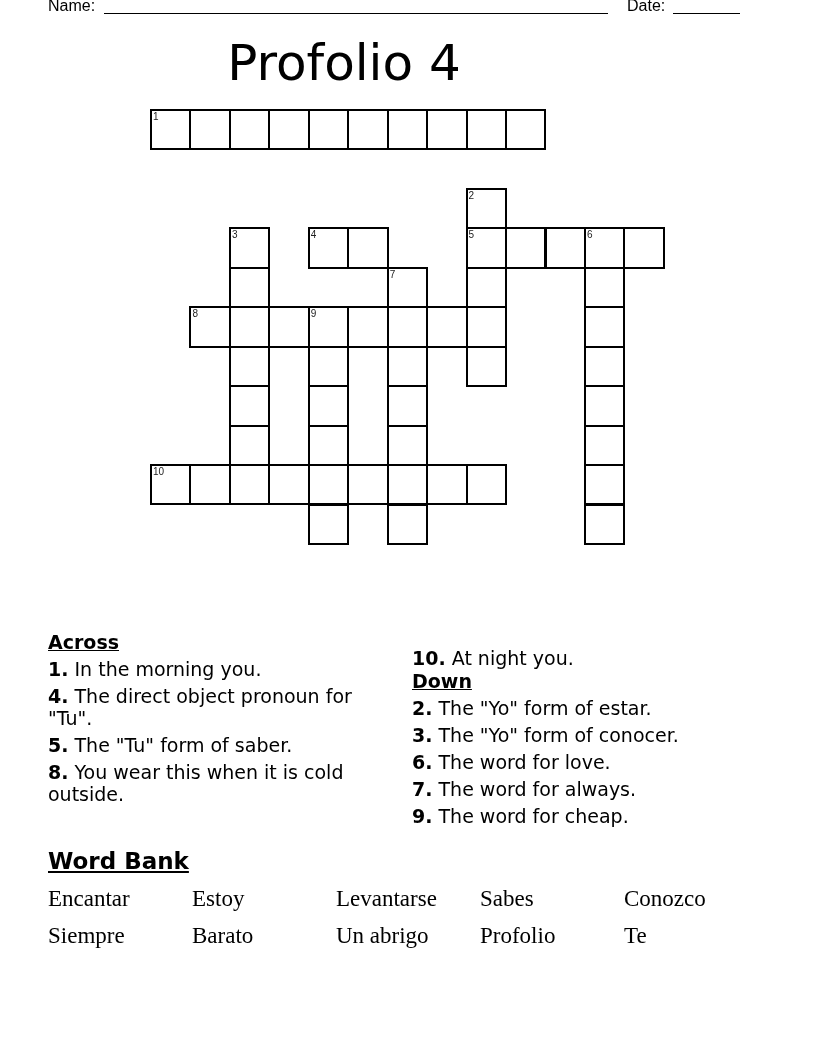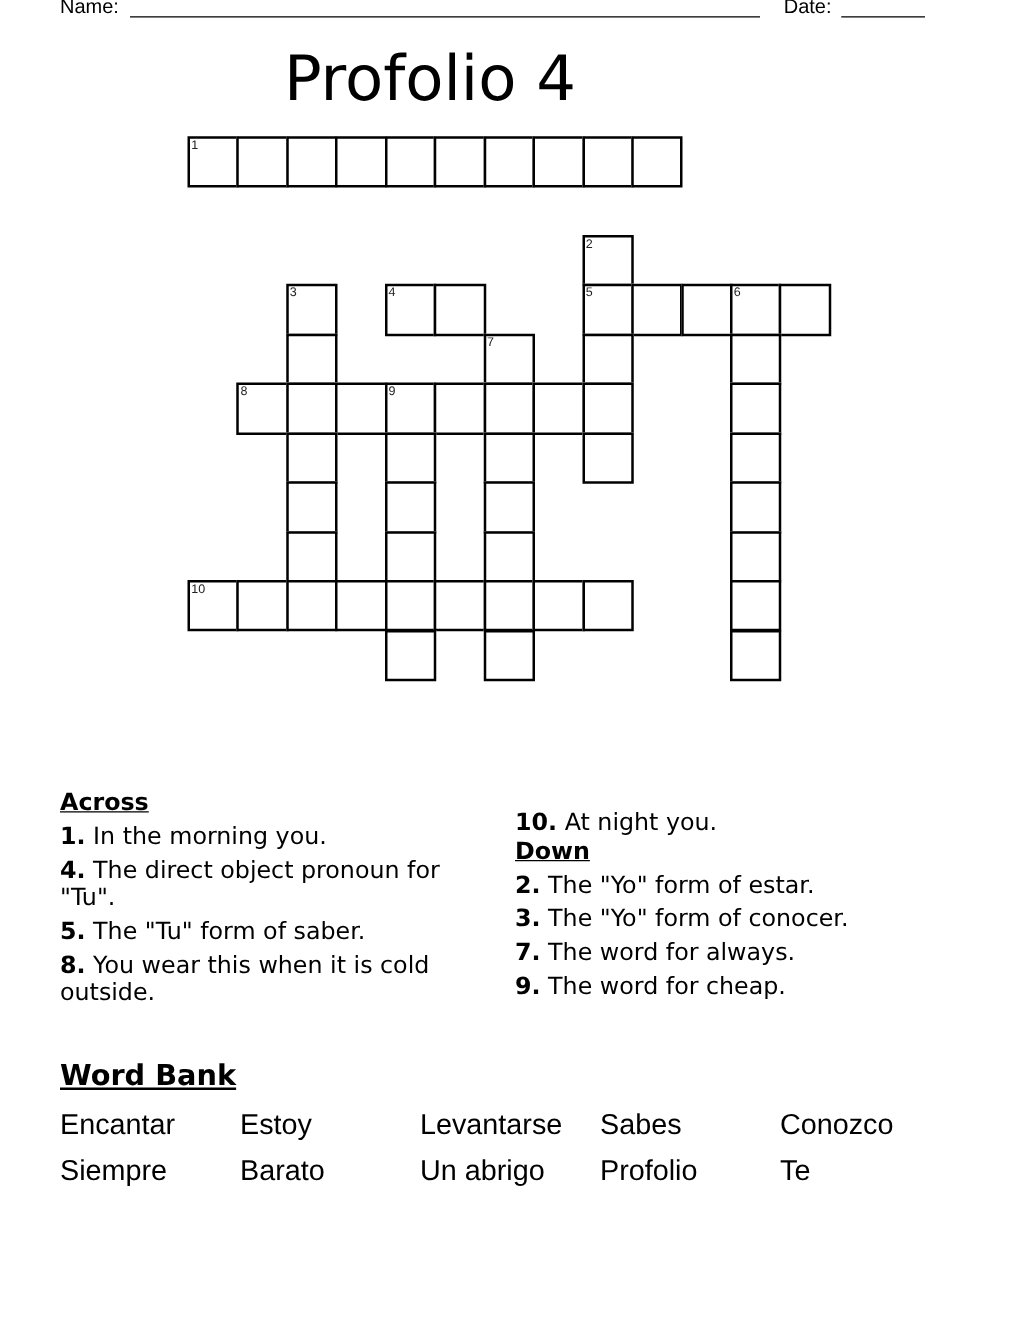--- a/index.html
+++ b/index.html
@@ -16,21 +16,21 @@
   .cell .num { position: absolute; left: 1px; top: 0px; font-family: "Liberation Sans", sans-serif;
     font-size: 10px; line-height: 11px; color: #222; }
   .clues { position: absolute; font-family: "DejaVu Sans", sans-serif; font-size: 19px; line-height: 22px; }
   .clues .heading { text-decoration: underline; font-weight: bold; margin-bottom: 5px; }
   .clue { margin-bottom: 5px; }
   .clue b { font-weight: bold; }
   .col-left { left: 48px; top: 631px; width: 340px; }
   .col-right { left: 412px; top: 631px; width: 360px; margin-top: 16px; }
   .wordbank-title { position: absolute; left: 48px; top: 846px; font-family: "DejaVu Sans", sans-serif;
     font-size: 23px; font-weight: bold; text-decoration: underline; line-height: 30px; }
-  .wb-word { position: absolute; font-family: Liberation Sans, sans-serif; font-size: 23px; line-height: 30px; }
+  .wb-word { position: absolute; font-family: Liberation Serif, serif; font-size: 23px; line-height: 30px; }
 </style>
 </head>
 <body>
 
 <div class="header-row">
   <span class="lbl" style="left:48px">Name:</span>
   <span class="line" style="left:104px;width:504px"></span>
   <span class="lbl" style="left:627px">Date:</span>
   <span class="line" style="left:673px;width:67px"></span>
 </div>
@@ -124,20 +124,21 @@
   <div class="clue"><b>4.</b><span> The direct object pronoun for "Tu".</span></div>
   <div class="clue"><b>5.</b><span> The "Tu" form of saber.</span></div>
   <div class="clue"><b>8.</b><span> You wear this when it is cold outside.</span></div>
 </div>
 
 <div class="clues col-right">
   <div class="clue"><b>10.</b><span> At night you.</span></div>
   <div class="heading" style="margin-top:-4px">Down</div>
   <div class="clue"><b>2.</b><span> The "Yo" form of estar.</span></div>
   <div class="clue"><b>3.</b><span> The "Yo" form of conocer.</span></div>
+  <div class="clue"><b>6.</b><span> The word for love.</span></div>
   <div class="clue"><b>7.</b><span> The word for always.</span></div>
   <div class="clue"><b>9.</b><span> The word for cheap.</span></div>
 </div>
 
 <div class="wordbank-title">Word Bank</div>
 
 <div>
   <span class="wb-word" style="left:48px;top:884px">Encantar</span>
   <span class="wb-word" style="left:192px;top:884px">Estoy</span>
   <span class="wb-word" style="left:336px;top:884px">Levantarse</span>

